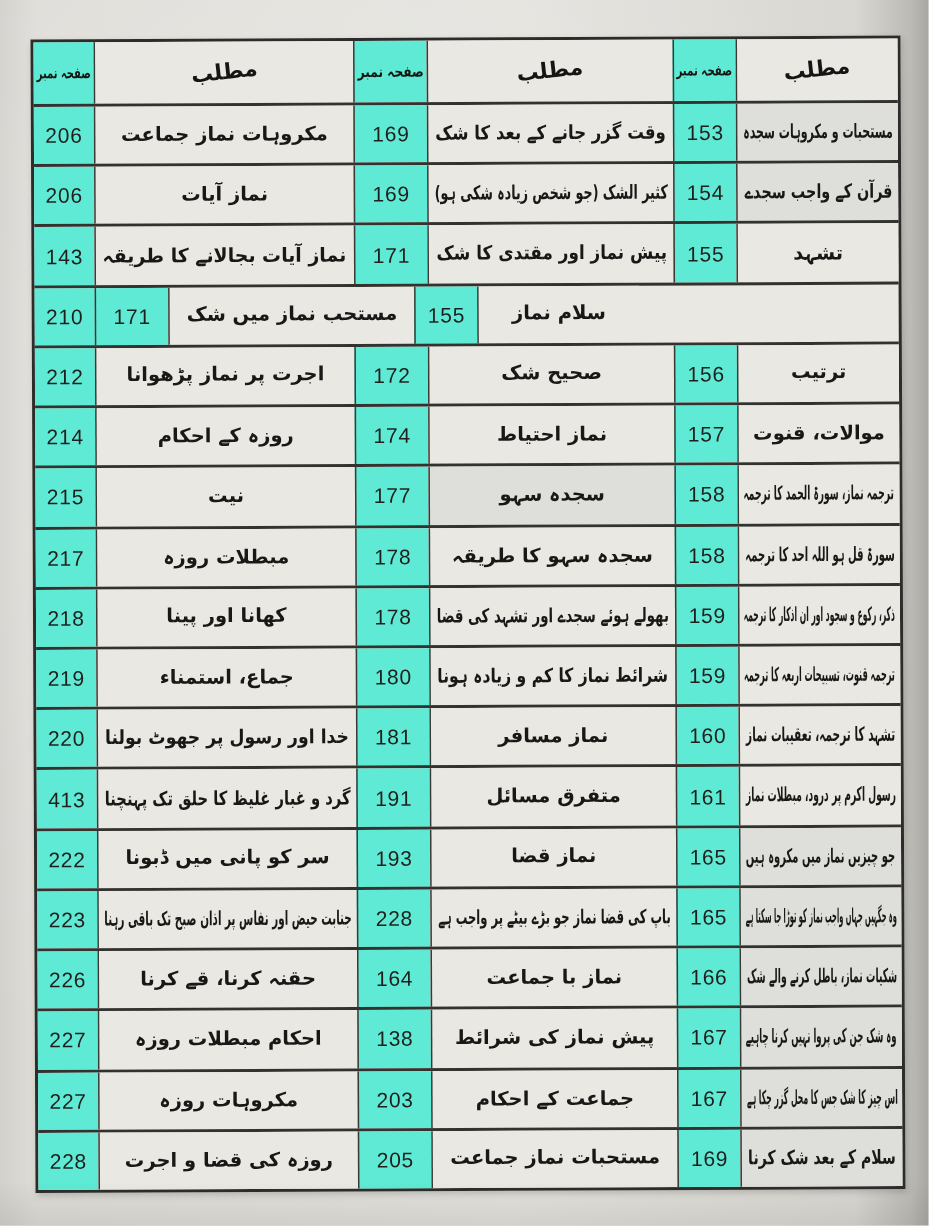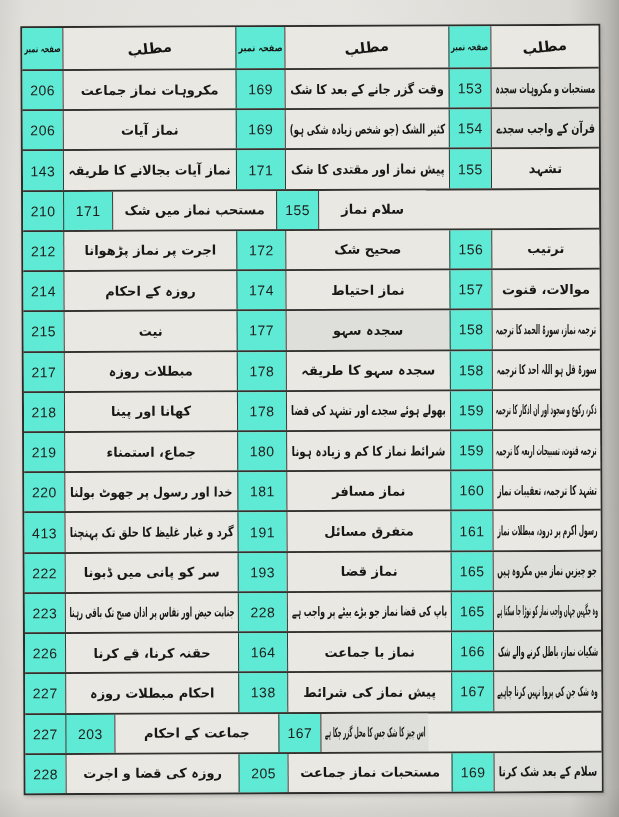--- a/index.html
+++ b/index.html
@@ -405,20 +405,23 @@
           <span class="num">167</span>
         </div>
         <div class="cell c5">
           <span class="fit" style="transform: scaleX(0.436); transform-origin: center center;">وہ شک جن کی پروا نہیں کرنا چاہیے</span>
         </div>
       </div>
       <div class="row">
         <div class="cell c0">
           <span class="num">227</span>
         </div>
+        <div class="cell c1">
+          <span class="fit">مکروہات روزہ</span>
+        </div>
         <div class="cell c2">
           <span class="num">203</span>
         </div>
         <div class="cell c3">
           <span class="fit">جماعت کے احکام</span>
         </div>
         <div class="cell c4">
           <span class="num">167</span>
         </div>
         <div class="cell c5">

